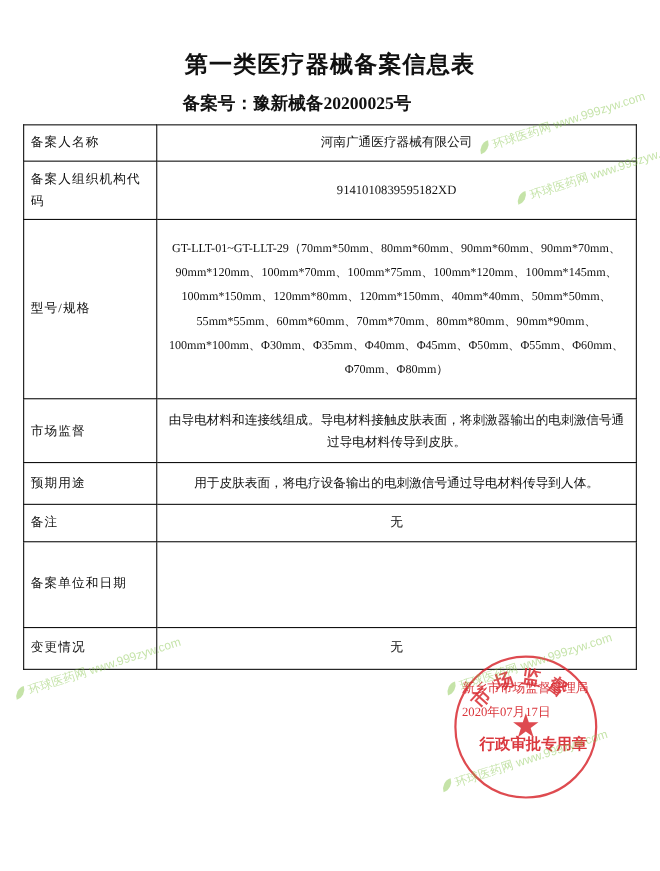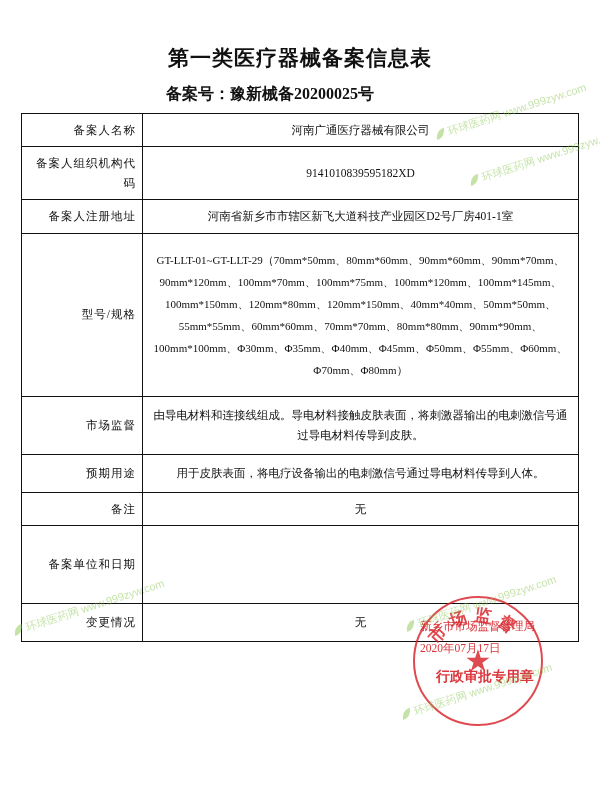--- a/index.html
+++ b/index.html
@@ -48,21 +48,21 @@
   table.main td {
     border: 1px solid #111;
     vertical-align: middle;
     padding: 6px 6px;
     font-size: 11.5px;
     line-height: 1.75;
     color: #111;
   }
   td.label {
     width: 108px;
-    text-align: right;
+    text-align: left;
     font-size: 12.5px;
     font-family: "Liberation Serif", serif;
     letter-spacing: 1px;
     padding: 6px 2px;
   }
   td.value {
     text-align: center;
     font-family: Liberation Serif, serif;
     font-size: 12px;
     padding-left: 8px;
@@ -178,24 +178,20 @@
 
   <table class="main">
     <tbody>
         <tr class="row-h-normal">
       <td class="label">备案人名称</td>
       <td class="value">河南广通医疗器械有限公司</td>
     </tr>
     <tr class="row-h-org">
       <td class="label">备案人组织机构代码</td>
       <td class="value">9141010839595182XD</td>
-    </tr>
-    <tr class="row-h-normal">
-      <td class="label">备案人注册地址</td>
-      <td class="value">河南省新乡市市辖区新飞大道科技产业园区D2号厂房401-1室</td>
     </tr>
     <tr>
       <td class="label tall-label">型号/规格</td>
       <td class="value small">GT-LLT-01~GT-LLT-29（70mm*50mm、80mm*60mm、90mm*60mm、90mm*70mm、90mm*120mm、100mm*70mm、100mm*75mm、100mm*120mm、100mm*145mm、100mm*150mm、120mm*80mm、120mm*150mm、40mm*40mm、50mm*50mm、55mm*55mm、60mm*60mm、70mm*70mm、80mm*80mm、90mm*90mm、100mm*100mm、Φ30mm、Φ35mm、Φ40mm、Φ45mm、Φ50mm、Φ55mm、Φ60mm、Φ70mm、Φ80mm）</td>
     </tr>
     <tr class="row-h-desc">
       <td class="label">市场监督</td>
       <td class="value">由导电材料和连接线组成。导电材料接触皮肤表面，将刺激器输出的电刺激信号通过导电材料传导到皮肤。</td>
     </tr>
     <tr class="row-h-use">

